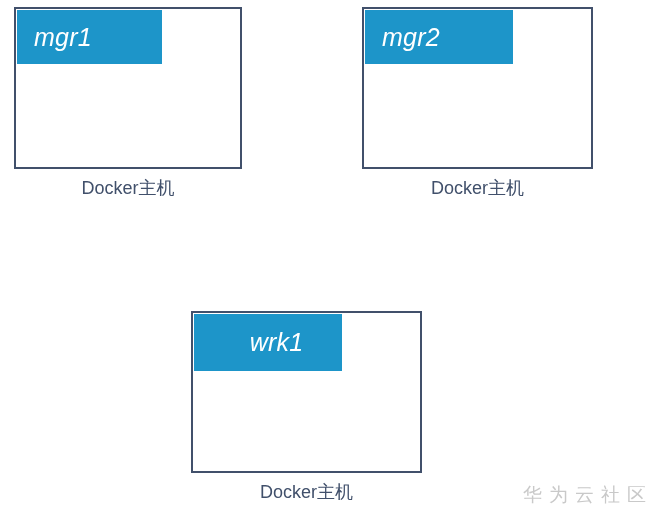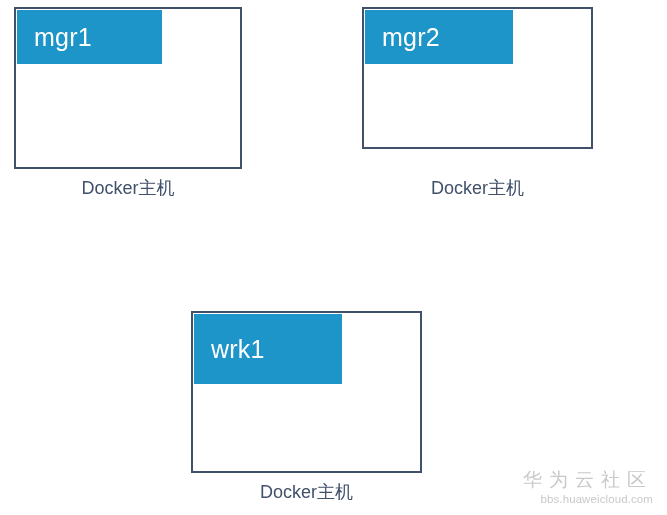--- a/index.html
+++ b/index.html
@@ -25,20 +25,21 @@
   
   .host-node {
     position: absolute;
   }
 
   .host-box {
     position: absolute;
     box-sizing: border-box;
     background: #ffffff;
     border: 2px solid #41506b;
+    font-style: italic;
   }
 
   .container-band {
     position: absolute;
     box-sizing: border-box;
     background: #1d95c9;
     display: flex;
     align-items: center;
   }
 
@@ -63,28 +64,28 @@
   }
 
   
   #node-mgr1 { left: 14px;  top: 7px;  width: 228px; }
   #node-mgr1 .host-box      { left: 0;  top: 0;  width: 228px; height: 162px; }
   #node-mgr1 .container-band{ left: 1px;  top: 1px;  width: 145px; height: 54px; }
   #node-mgr1 .host-caption  { left: 0;  top: 172px; width: 228px; }
 
   
   #node-mgr2 { left: 362px; top: 7px;  width: 231px; }
-  #node-mgr2 .host-box      { left: 0;  top: 0;  width: 231px; height: 142px; }
+  #node-mgr2 .host-box      { left: 0;  top: 0;  width: 231px; height: 162px; }
   #node-mgr2 .container-band{ left: 1px;  top: 1px;  width: 148px; height: 54px; }
   #node-mgr2 .host-caption  { left: 0;  top: 172px; width: 231px; }
 
   
   #node-wrk1 { left: 191px; top: 311px; width: 231px; }
   #node-wrk1 .host-box      { left: 0;  top: 0;  width: 231px; height: 162px; }
-  #node-wrk1 .container-band{ left: 1px;  top: 1px;  width: 148px; height: 70px; }
+  #node-wrk1 .container-band{ left: 1px;  top: 1px;  width: 148px; height: 57px; justify-content: center; }
   #node-wrk1 .host-caption  { left: 0;  top: 172px; width: 231px; }
 
   
   #watermark {
     position: absolute;
     right: 14px;
     bottom: 8px;
     text-align: right;
     user-select: none;
   }
@@ -133,14 +134,13 @@
         <span class="container-label">wrk1</span>
       </div>
     </div>
     <div class="host-caption">Docker主机</div>
   </div>
 
 </div>
 
 <div id="watermark">
   <div class="wm-cn">华为云社区</div>
-  <div class="wm-url">bbs.huaweicloud.com</div>
 </div>
 
 </body></html>

